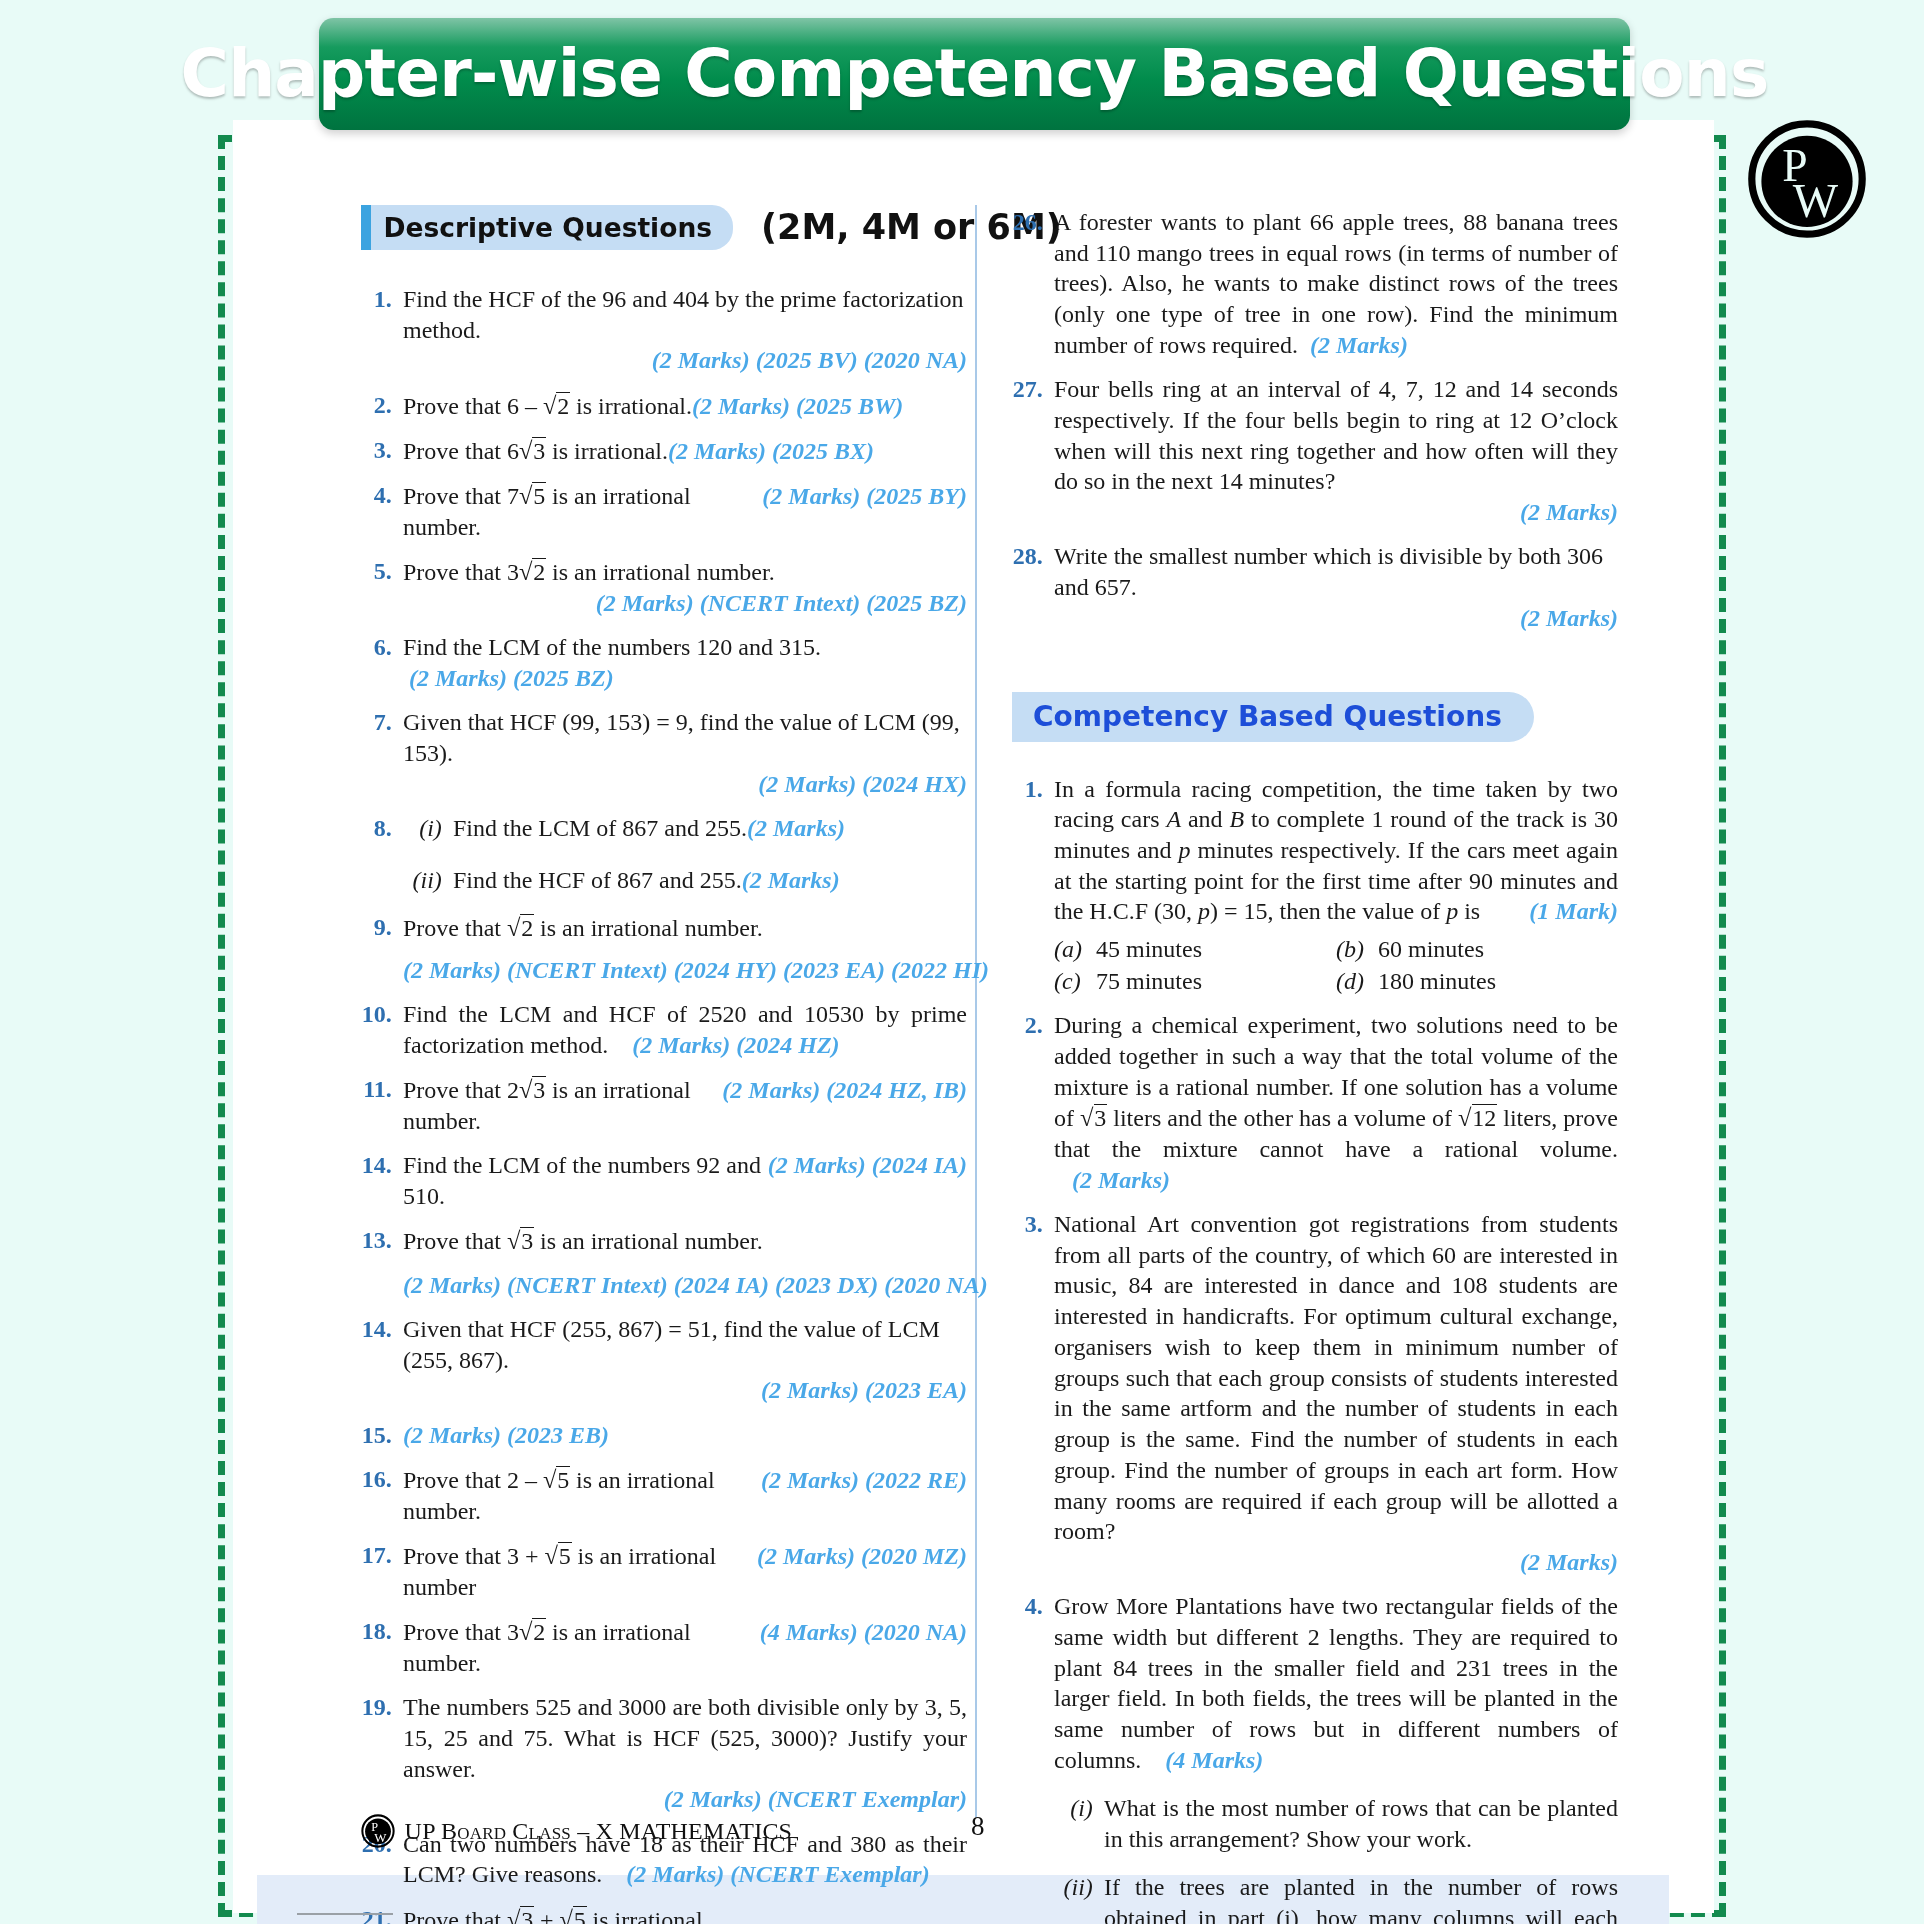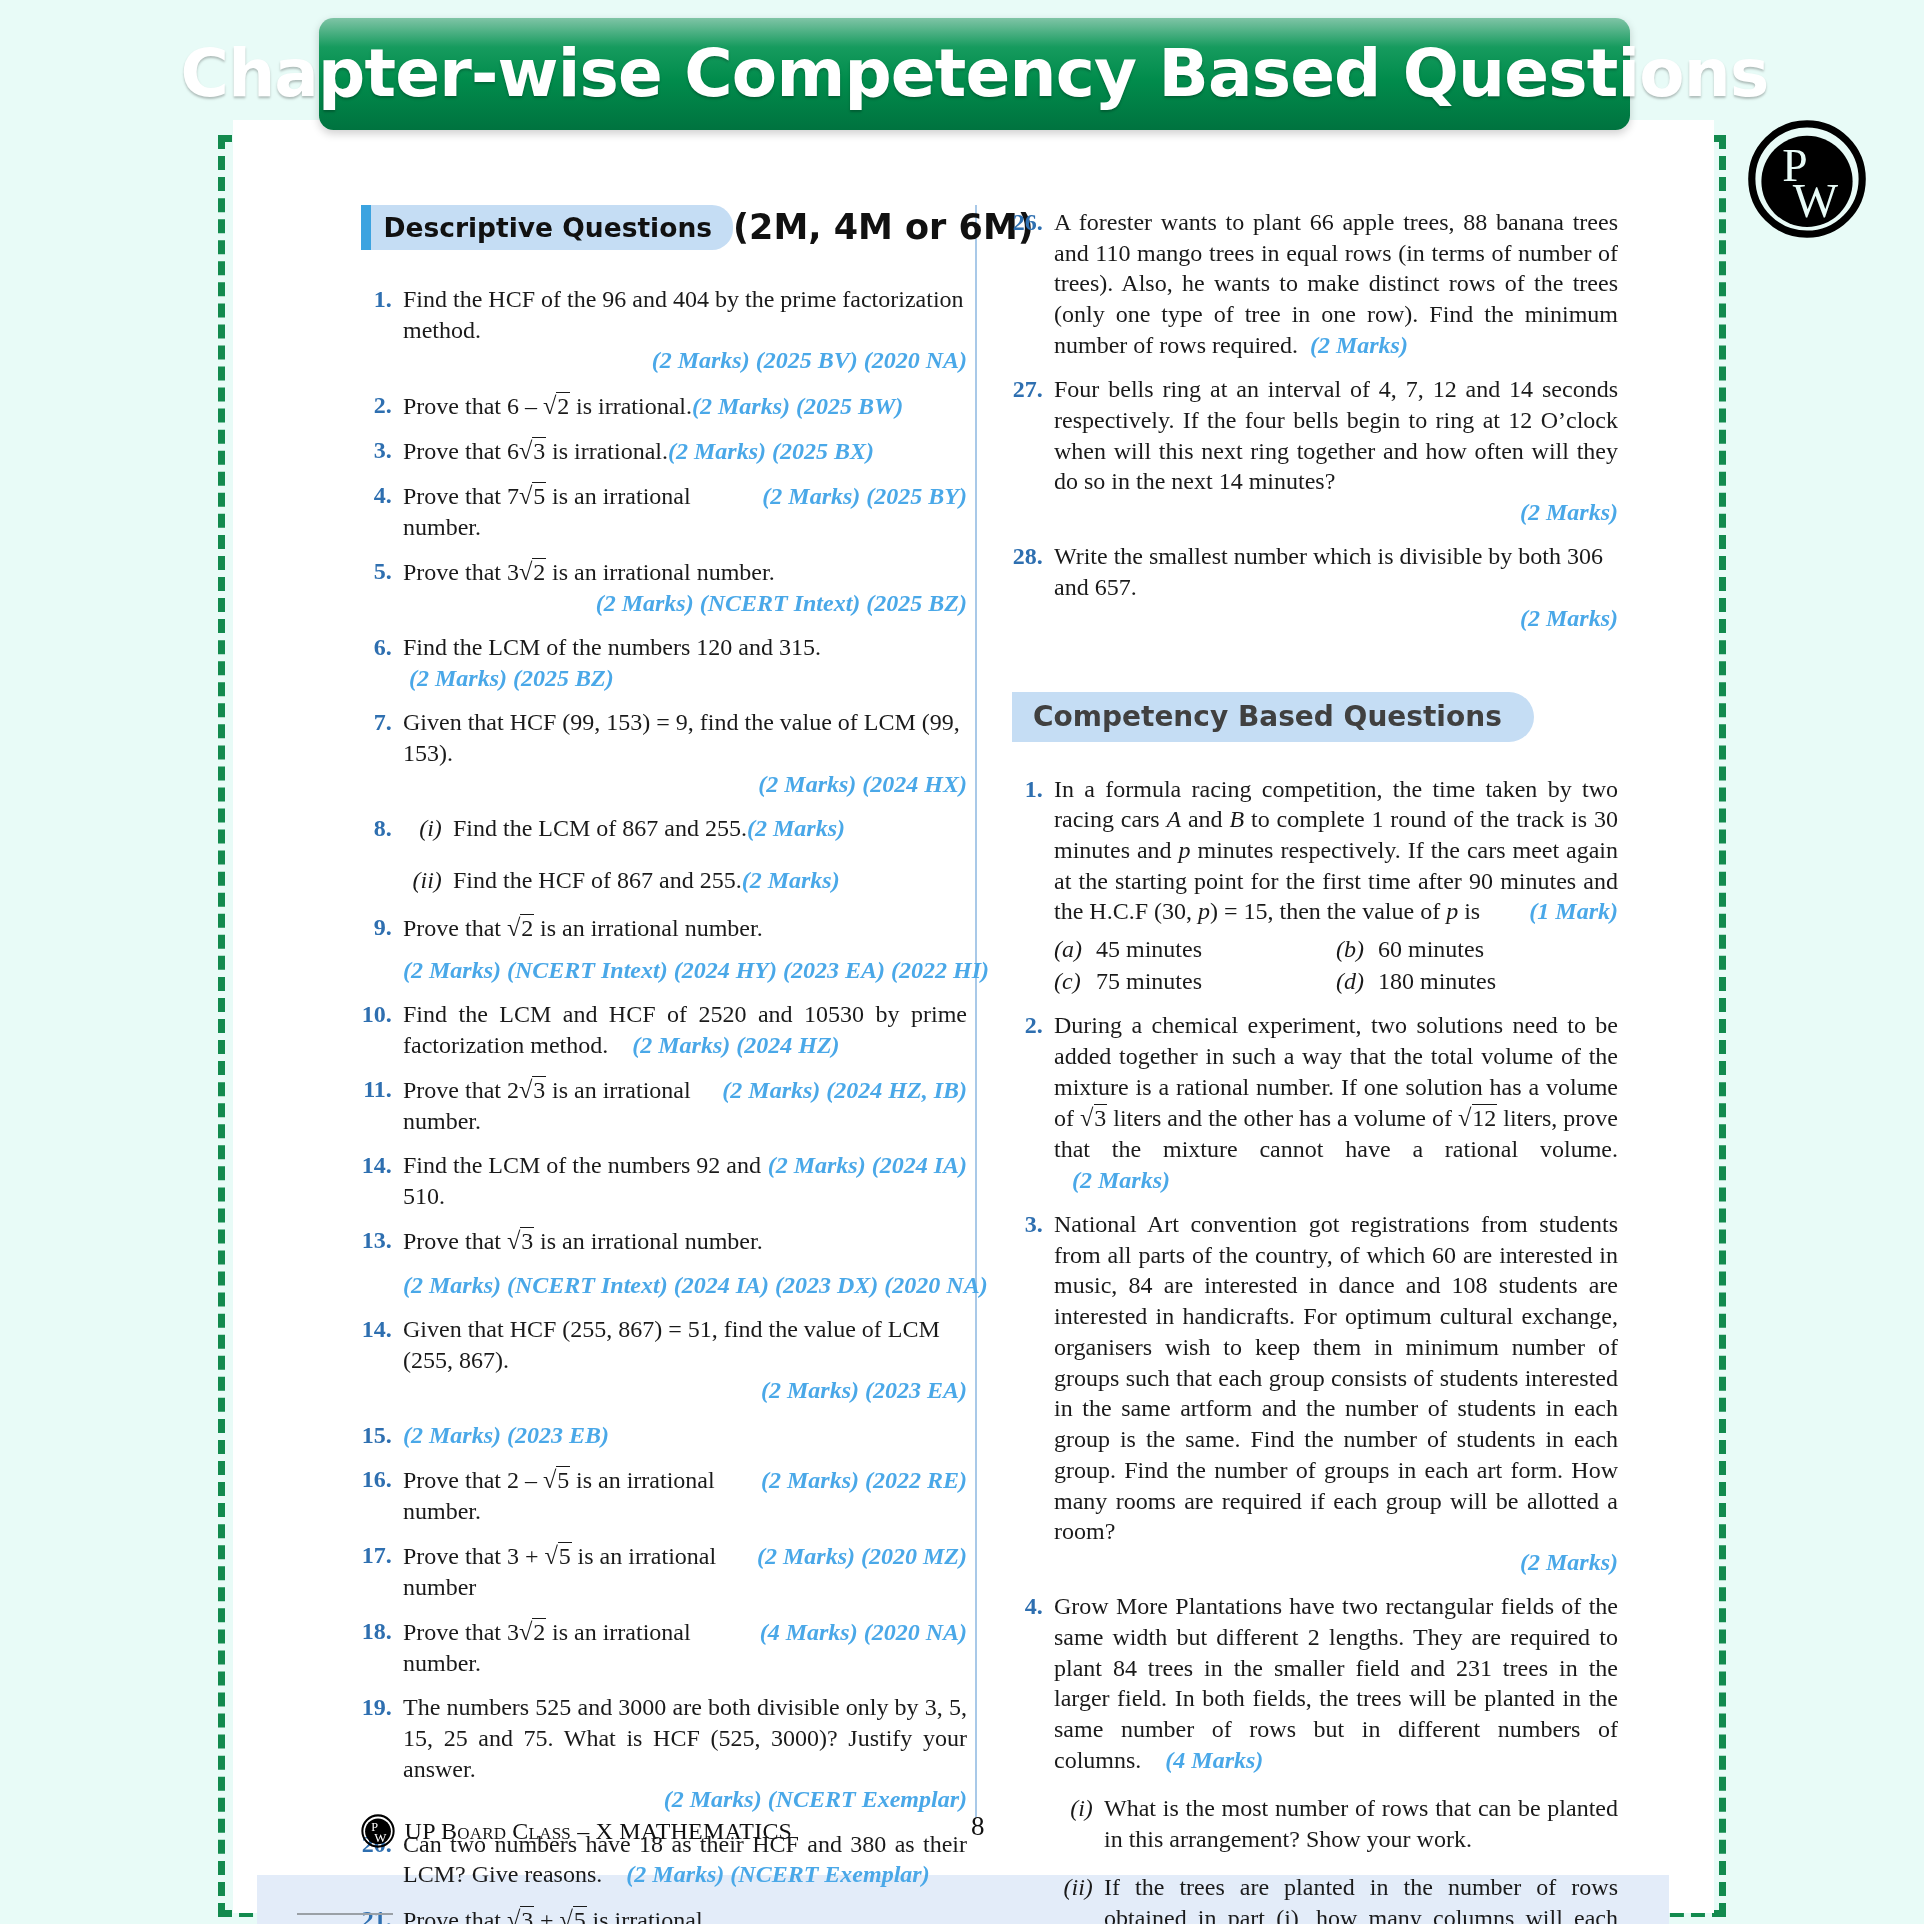--- a/index.html
+++ b/index.html
@@ -58,21 +58,21 @@
     font-size:24px;line-height:1.28;color:#1a1a1a;
     z-index:3;
   }
   .col-left{left:361px;}
   .col-right{left:1012px;}
   .col-divider{
     position:absolute;left:975px;top:205px;width:1.6px;height:1612px;
     background:#a9c9e8;z-index:3;
   }
   
-  .sec-head-row{display:flex;align-items:center;justify-content:space-between;margin-bottom:34px;}
+  .sec-head-row{display:flex;align-items:center;justify-content:space-between;margin-bottom:34px;gap:28px;}
   .sec-pill{
     display:inline-flex;align-items:center;
     background:#c5ddf4;border-radius:0 21px 21px 0;
     height:45px;padding:0 21px 0 0;
     position:relative;
   }
   .sec-pill::before{
     content:"";position:absolute;left:0;top:0;width:9.6px;height:100%;
     background:#3ba3e0;
   }
@@ -87,21 +87,21 @@
     padding-right:4.8px;
   }
   .sec-pill-round{
     display:inline-flex;align-items:center;
     background:#c5ddf4;border-radius:0 27px 27px 0;
     height:50px;padding:0 32px 0 21px;
     margin-bottom:32px;
   }
   .sec-pill-round span{
     font-family:"DejaVu Sans", sans-serif;
-    font-weight:bold;font-size:28px;color:#404040;white-space:nowrap;
+    font-weight:bold;font-size:28px;color:#1d4ed8;white-space:nowrap;
   }
   
   .q{display:flex;margin-bottom:13.6px;}
   .q-num{
     color:#2e6fb0;font-weight:bold;
     width:42px;min-width:42px;text-align:right;
     padding-right:11.2px;box-sizing:border-box;
   }
   .q-body{flex:1;text-align:justify;}
   .q-body.nojust{text-align:left;}

